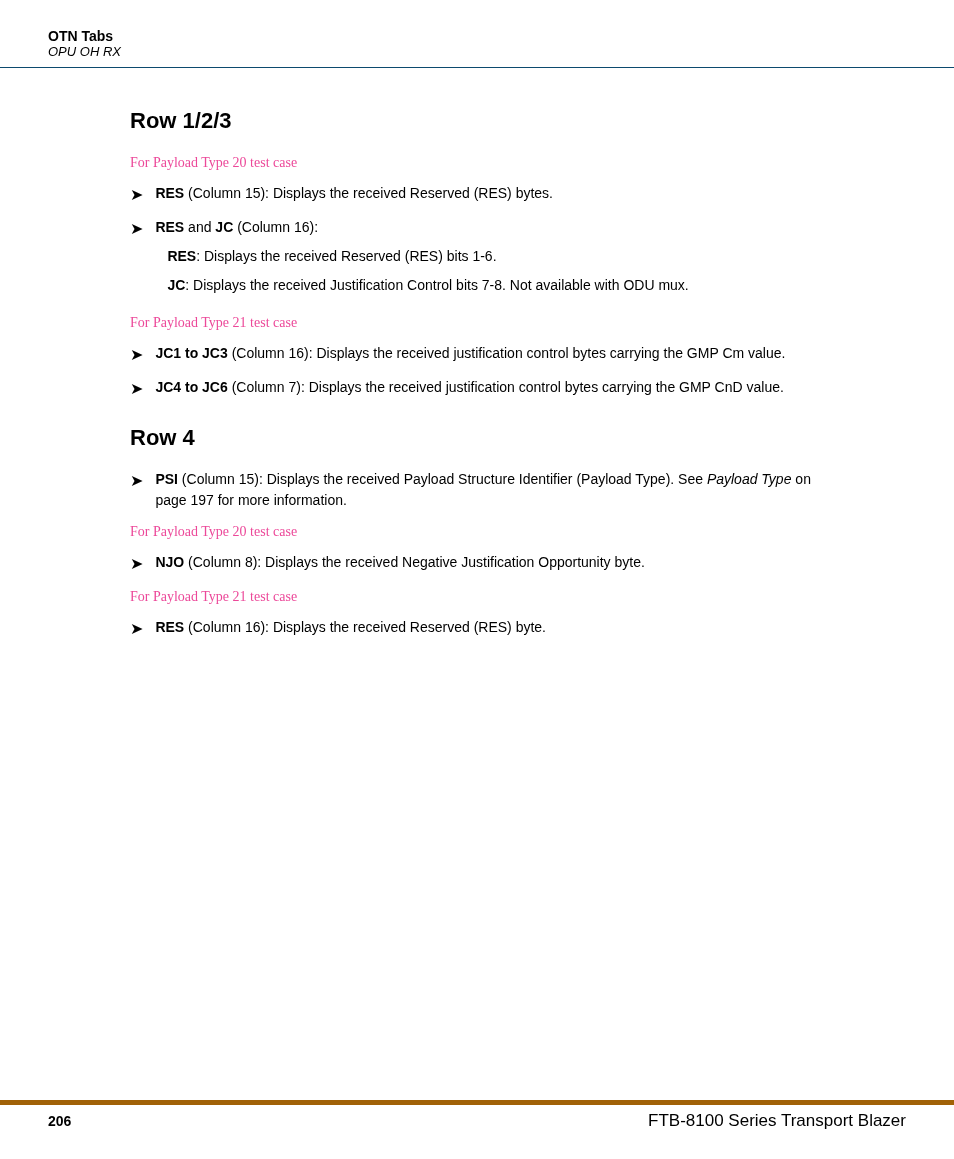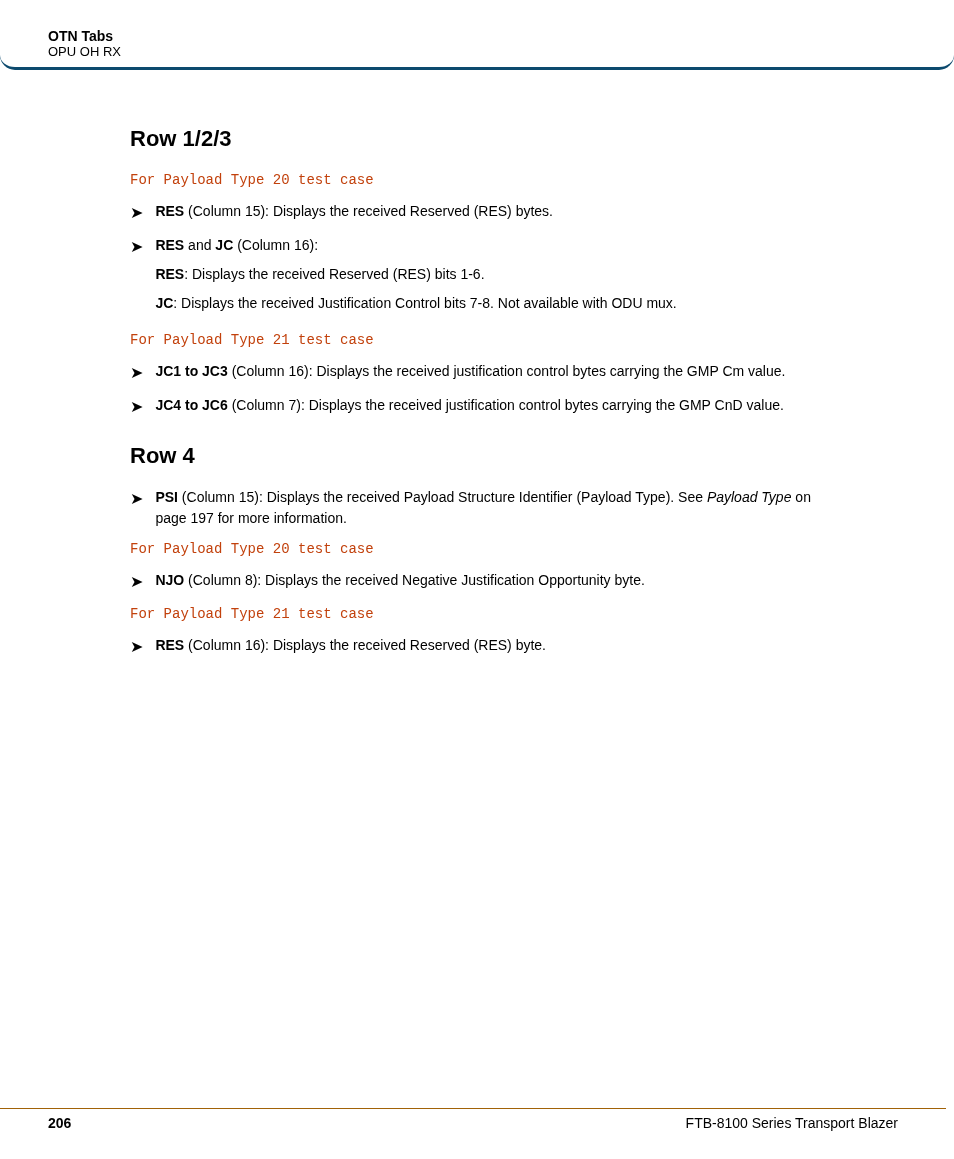--- a/index.html
+++ b/index.html
@@ -22,68 +22,68 @@
       width: 954px;
       min-height: 1159px;
       padding: 0;
       position: relative;
       background: #fff;
     }
 
     
     .header {
       padding: 28px 48px 0 48px;
-      border-bottom: 3px solid #0c4a6e;
+      border-bottom: 1px solid #0c4a6e;
       padding-bottom: 8px;
       margin-bottom: 0;
-      border-radius: 15px;
     }
 
     .header-title {
       font-family: Arial, sans-serif;
       font-weight: bold;
       font-size: 14px;
       color: #000;
     }
 
     .header-subtitle {
       font-family: Arial, sans-serif;
+      font-style: italic;
       font-size: 13px;
       color: #000;
     }
 
     
     .content {
       padding: 30px 130px 30px 130px;
     }
 
     
     .section-heading {
       font-family: Arial, sans-serif;
       font-weight: bold;
       font-size: 22px;
       color: #000;
       margin-bottom: 18px;
-      margin-top: 26px;
+      margin-top: 10px;
     }
 
     .section-heading-2 {
       font-family: Arial, sans-serif;
       font-weight: bold;
       font-size: 22px;
       color: #000;
       margin-bottom: 18px;
       margin-top: 24px;
     }
 
     
     .para {
-      font-family: Liberation Mono, monospace;
-      font-size: 14px;
-      color: #c2410c;
+      font-family: Liberation Serif, serif;
+      font-size: 14px;
+      color: #ec4899;
       margin-bottom: 10px;
       line-height: 1.5;
     }
 
     
     .bullet-list {
       list-style: none;
       margin: 0 0 10px 0;
       padding: 0;
     }
@@ -110,56 +110,56 @@
     }
 
     
     .sub-para {
       font-family: Arial, sans-serif;
       font-size: 14px;
       color: #000;
       margin-top: 8px;
       margin-bottom: 6px;
       line-height: 1.5;
-      margin-left: 0;
+      margin-left: 12px;
     }
 
     
     .bold {
       font-weight: bold;
     }
 
     
     .italic {
       font-style: italic;
     }
 
     
     .footer {
       position: absolute;
       bottom: 28px;
       left: 0;
-      right: 8px;
+      right: 0;
       display: flex;
       align-items: center;
       justify-content: space-between;
       padding: 0 48px;
-      border-top: 1px solid #a16207;
+      border-top: 5px solid #a16207;
       padding-top: 6px;
     }
 
     .footer-page {
       font-family: Arial, sans-serif;
       font-weight: bold;
       font-size: 14px;
     }
 
     .footer-title {
       font-family: Arial, sans-serif;
-      font-size: 14px;
+      font-size: 17px;
       color: #000;
     }
   </style>
 </head>
 <body>
 
 <div class="page">
 
   <div class="header">
     <div class="header-title">OTN Tabs</div>

